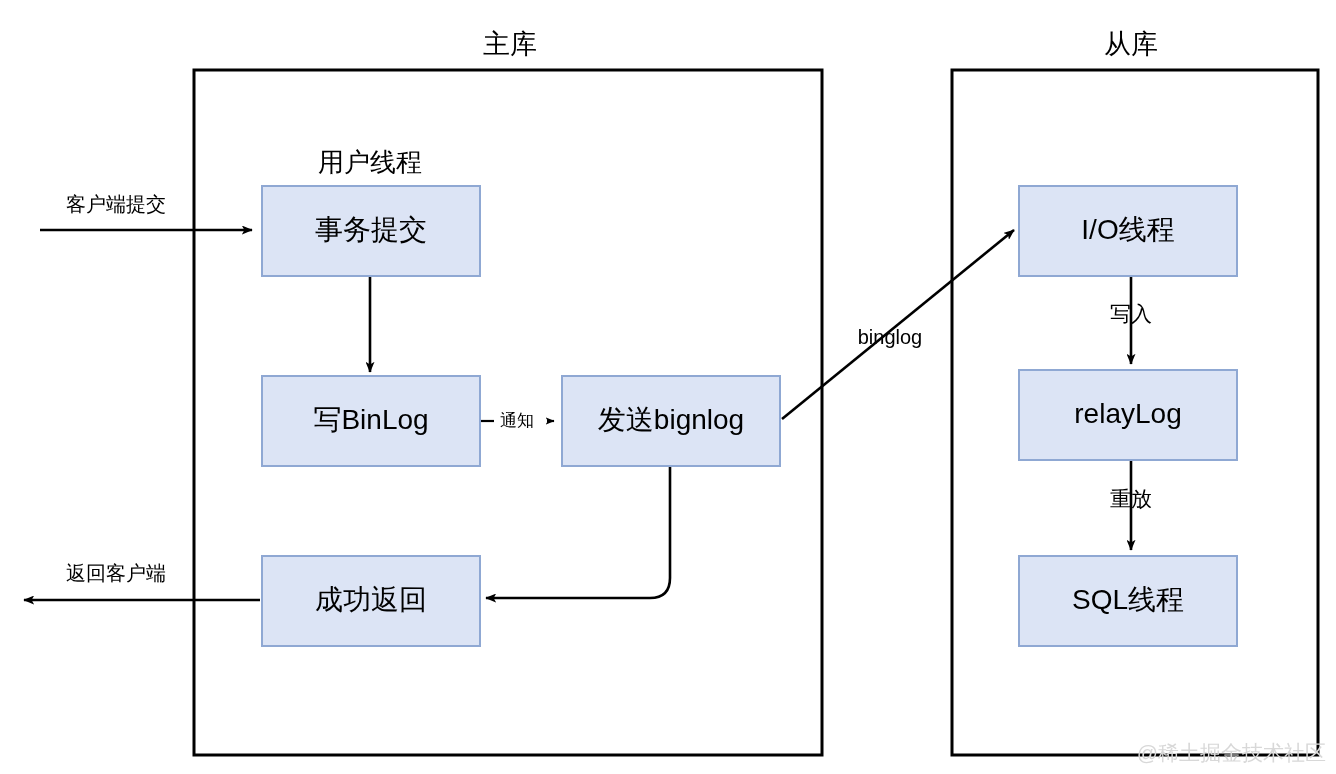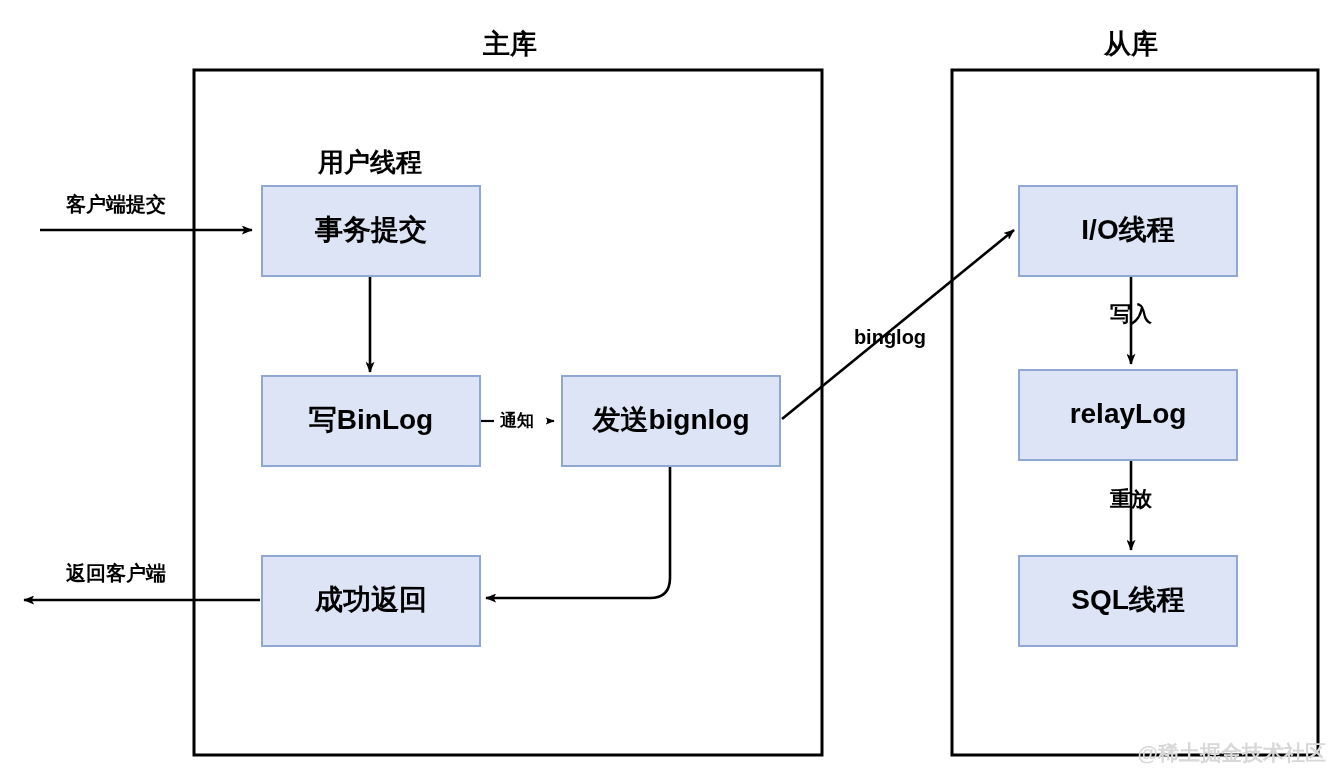--- a/index.html
+++ b/index.html
@@ -10,21 +10,20 @@
   body {
     width: 1336px;
     height: 774px;
     font-family: "Liberation Sans", "DejaVu Sans", sans-serif;
     overflow: hidden;
   }
   #diagram-root {
     position: relative;
     width: 1336px;
     height: 774px;
-    font-weight: bold;
   }
   svg#diagram {
     display: block;
     width: 1336px;
     height: 774px;
   }
   .container-box {
     fill: none;
     stroke: #000000;
     stroke-width: 3;

